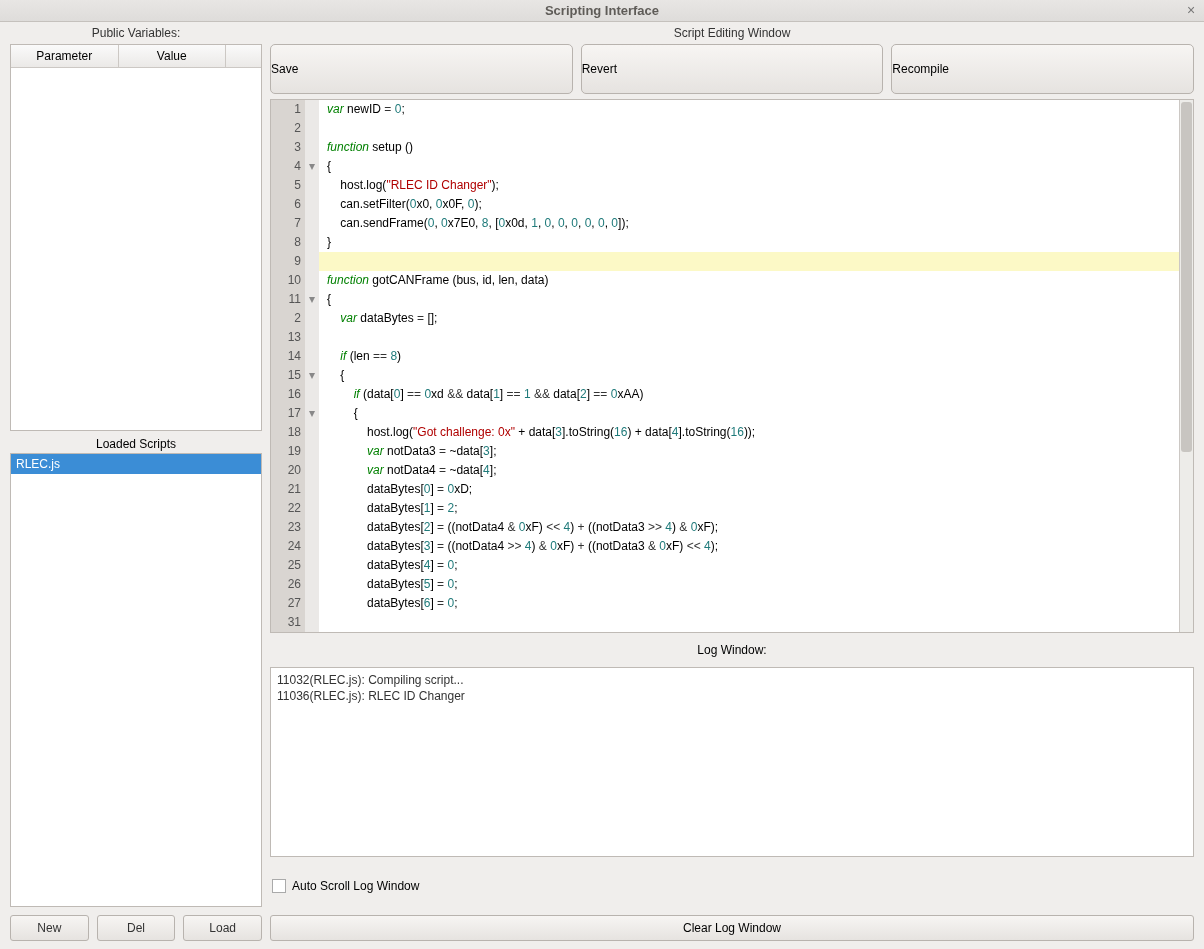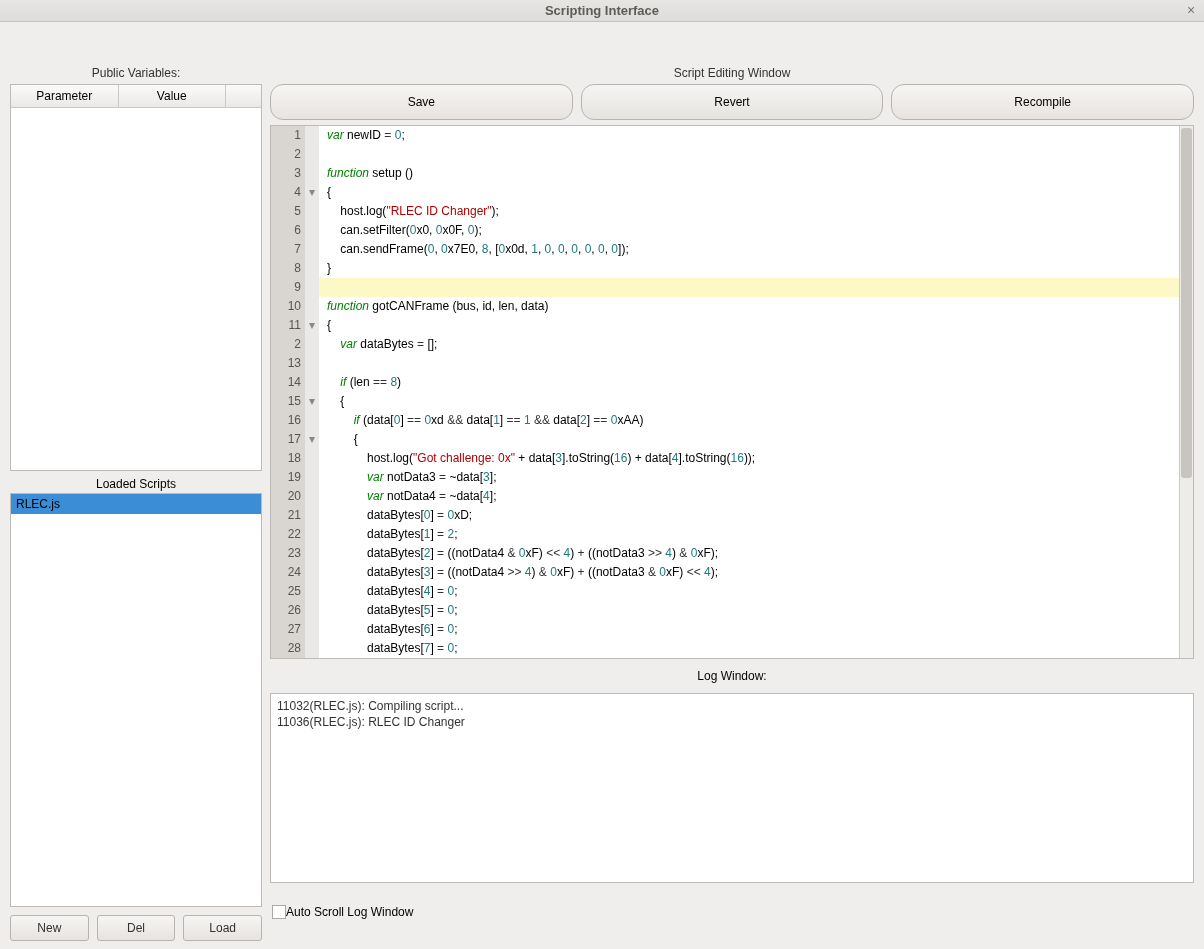--- a/index.html
+++ b/index.html
@@ -3,59 +3,59 @@
 <meta charset="utf-8">
 <style>
   * { box-sizing: border-box; margin: 0; padding: 0; font-family: Arial, sans-serif; font-size: 12px; }
   html, body { height: 100%; background: #f0eeec; }
   .window { width: 1204px; height: 949px; display: flex; flex-direction: column; background: #f0eeec; }
 
   .titlebar { height: 22px; background: linear-gradient(#e8e6e4,#dedcda); border-bottom:1px solid #c5c1bd; display:flex; align-items:center; position:relative; }
   .titlebar .title { flex:1; text-align:center; font-weight:bold; color:#5f5c58; font-size:13px; }
   .titlebar .close { position:absolute; right:6px; top:3px; width:14px; height:14px; color:#777; font-size:14px; line-height:14px; text-align:center; cursor:pointer; }
 
-  .main { flex:1; display:flex; padding:0 10px 8px 10px; gap:8px; min-height:0;margin-top:40px; }
+  .main { flex:1; display:flex; padding:0 10px 8px 10px; gap:8px; min-height:0; }
 
   .left-col { width:252px; display:flex; flex-direction:column; }
   .section-label { text-align:center; font-size:12px; color:#333; padding:4px 0; }
   .vars-table { background:#fff; border:1px solid #bfbab5; height:387px; }
   .vars-header { display:flex; background: linear-gradient(#fafafa,#ebe9e7); border-bottom:1px solid #ccc8c4; }
   .vars-header .cell { flex:1; text-align:center; padding:4px 0; border-right:1px solid #ccc8c4; }
   .vars-header .cell:last-child { border-right:none; width:35px; flex:0 0 35px; }
 
   .loaded-label { text-align:center; padding:6px 0 2px 0; }
   .loaded-list { flex:1; background:#fff; border:1px solid #bfbab5; min-height:0; }
   .loaded-item { padding:3px 5px; color:#fff; cursor:pointer; }
-  .loaded-item.sel { background:#3b8dd6; color:#000000; }
+  .loaded-item.sel { background:#3b8dd6; color:#ffffff; }
   .btn-row { display:flex; gap:8px; margin-top:8px; }
   .btn { flex:1; background: linear-gradient(#f7f5f3,#e6e3e0); border:1px solid #b8b3ae; border-radius:3px; padding:5px 0; text-align:center; cursor:pointer; color:#333; }
 
   .right-col { flex:1; display:flex; flex-direction:column; min-width:0; }
   .top-btn-row { display:flex; gap:8px; margin-bottom:5px; }
-  .top-btn { flex:1; background: linear-gradient(#f7f5f3,#e6e3e0); border:1px solid #b8b3ae; border-radius:13px; padding:10px 0; text-align:center; cursor:pointer; }
+  .top-btn { flex:1; background: linear-gradient(#f7f5f3,#e6e3e0); border:1px solid #b8b3ae; border-radius:5px; padding:17px 0; cursor:pointer; }
 
   .editor-wrap { border:1px solid #bfbab5; background:#fff; height:546px; display:flex; position:relative; }
   .gutter { width:34px; background:#d9d5d1; text-align:right; color:#555; font-family:"DejaVu Sans Mono","Consolas",monospace; font-size:14px; }
   .gutter div { height:19px; line-height:19px; padding-right:4px; }
   .foldcol { width:14px; background:#ebe9e7; font-family:monospace; font-size:10px; color:#888; }
   .foldcol div { height:19px; line-height:19px; text-align:center; }
   .code-area { flex:1; overflow:hidden; font-family:"DejaVu Sans Mono","Consolas",monospace; font-size:14px; position:relative; }
   .code-line { height:19px; line-height:19px; white-space:pre; padding-left:8px; color:#000; }
   .code-line.hl { background:#fcf9c6; }
   .kw { color:#008000; font-style:italic; }
   .num { color:#1f7a7a; }
   .str { color:#b00000; }
   .op { color:#333; }
 
   .vscroll { width:14px; background:#edece9; border-left:1px solid #ccc8c4; position:relative; }
   .vscroll .thumb { position:absolute; left:1px; right:1px; top:2px; height:350px; background:#c8c5c1; border-radius:3px; }
 
   .logwin-label { text-align:center; padding:10px 0; }
   .log { border:1px solid #bfbab5; background:#fff; height:216px; padding:4px 6px; font-size:12px; color:#333; line-height:16px; }
-  .chk-row { display:flex; align-items:center; padding:22px 2px;text-align:center; }
+  .chk-row { display:flex; align-items:center; gap:6px; padding:22px 2px;text-align:center; }
   .chk { width:14px; height:14px; border:1px solid #aaa; background:#fff; }
   .clear-btn { background: linear-gradient(#f7f5f3,#e6e3e0); border:1px solid #b8b3ae; border-radius:3px; padding:5px 0; text-align:center; cursor:pointer; }
 </style>
 </head>
 <body>
 
 <div class="window">
   <div class="titlebar">
     <div class="title">Scripting Interface</div>
     <div class="close">×</div>
@@ -111,21 +111,21 @@
             <div>18</div>
             <div>19</div>
             <div>20</div>
             <div>21</div>
             <div>22</div>
             <div>23</div>
             <div>24</div>
             <div>25</div>
             <div>26</div>
             <div>27</div>
-            <div>28</div>
+            <div>31</div>
           </div>
         <div class="foldcol" id="foldcol">
             <div></div>
             <div></div>
             <div></div>
             <div>▾</div>
             <div></div>
             <div></div>
             <div></div>
             <div></div>
@@ -171,30 +171,30 @@
             <div class="code-line">            host.log(<span class="str">"Got challenge: 0x"</span> + data[<span class="num">3</span>].toString(<span class="num">16</span>) + data[<span class="num">4</span>].toString(<span class="num">16</span>));</div>
             <div class="code-line">            <span class="kw">var</span> notData3 <span class="op">=</span> ~data[<span class="num">3</span>];</div>
             <div class="code-line">            <span class="kw">var</span> notData4 <span class="op">=</span> ~data[<span class="num">4</span>];</div>
             <div class="code-line">            dataBytes[<span class="num">0</span>] <span class="op">=</span> <span class="num">0</span>xD;</div>
             <div class="code-line">            dataBytes[<span class="num">1</span>] <span class="op">=</span> <span class="num">2</span>;</div>
             <div class="code-line">            dataBytes[<span class="num">2</span>] <span class="op">=</span> ((notData4 <span class="op">&amp;</span> <span class="num">0</span>xF) <span class="op">&lt;&lt;</span> <span class="num">4</span>) <span class="op">+</span> ((notData3 <span class="op">&gt;&gt;</span> <span class="num">4</span>) <span class="op">&amp;</span> <span class="num">0</span>xF);</div>
             <div class="code-line">            dataBytes[<span class="num">3</span>] <span class="op">=</span> ((notData4 <span class="op">&gt;&gt;</span> <span class="num">4</span>) <span class="op">&amp;</span> <span class="num">0</span>xF) <span class="op">+</span> ((notData3 <span class="op">&amp;</span> <span class="num">0</span>xF) <span class="op">&lt;&lt;</span> <span class="num">4</span>);</div>
             <div class="code-line">            dataBytes[<span class="num">4</span>] <span class="op">=</span> <span class="num">0</span>;</div>
             <div class="code-line">            dataBytes[<span class="num">5</span>] <span class="op">=</span> <span class="num">0</span>;</div>
             <div class="code-line">            dataBytes[<span class="num">6</span>] <span class="op">=</span> <span class="num">0</span>;</div>
-            <div class="code-line">            dataBytes[<span class="num">7</span>] <span class="op">=</span> <span class="num">0</span>;</div>
           </div>
         <div class="vscroll">
             <div class="thumb"></div>
           </div>
       </div>
       <div class="logwin-label">Log Window:</div>
       <div class="log" id="log">
           <div>11032(RLEC.js): Compiling script...</div>
           <div>11036(RLEC.js): RLEC ID Changer</div>
         </div>
       <div class="chk-row">
         <div class="chk"></div>
         <span>Auto Scroll Log Window</span>
       </div>
+      <div class="clear-btn">Clear Log Window</div>
     </div>
   </div>
 </div>
 
 </body></html>

